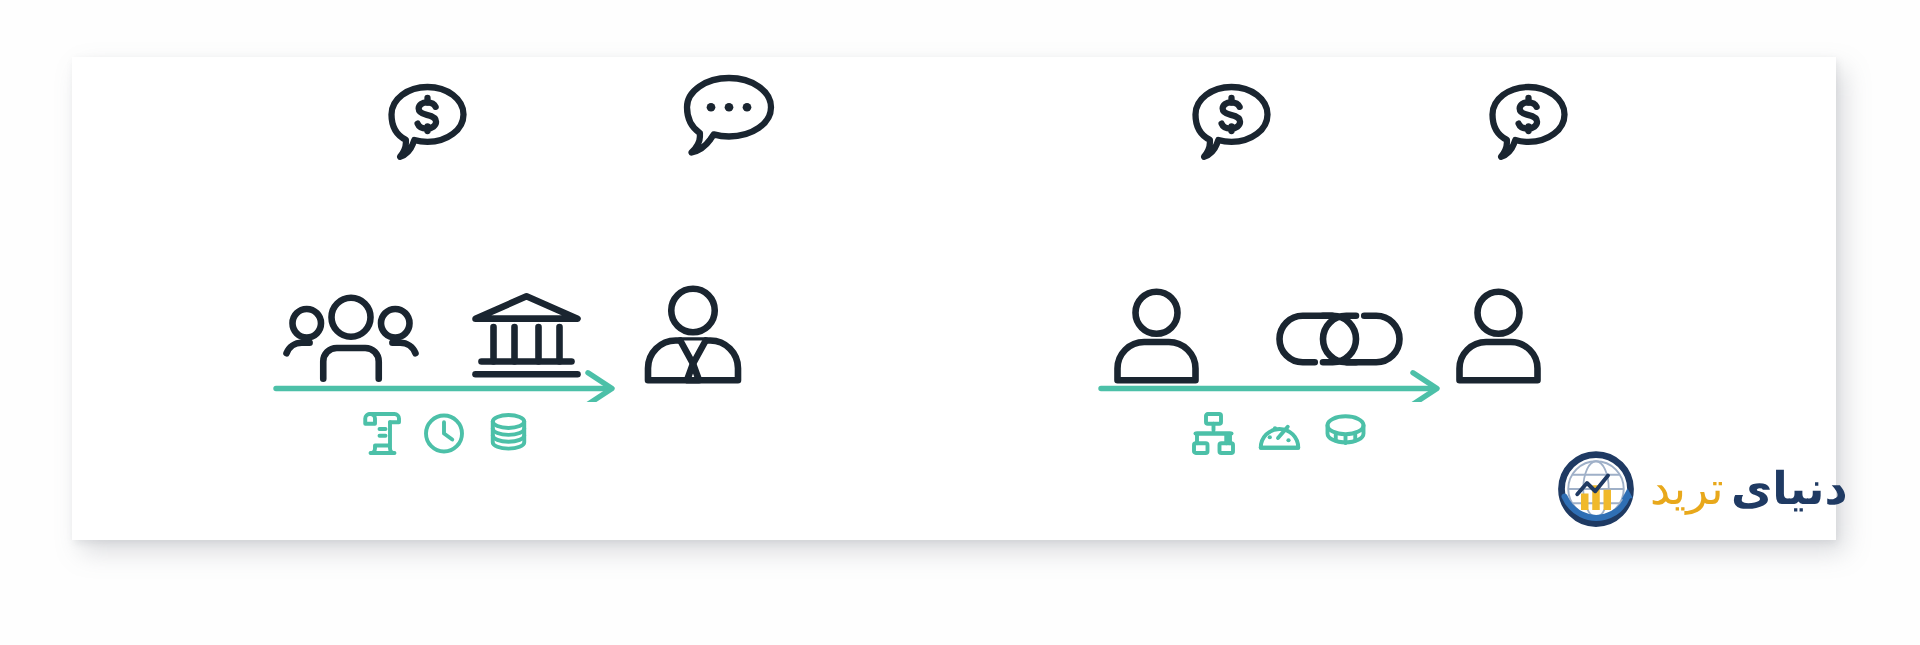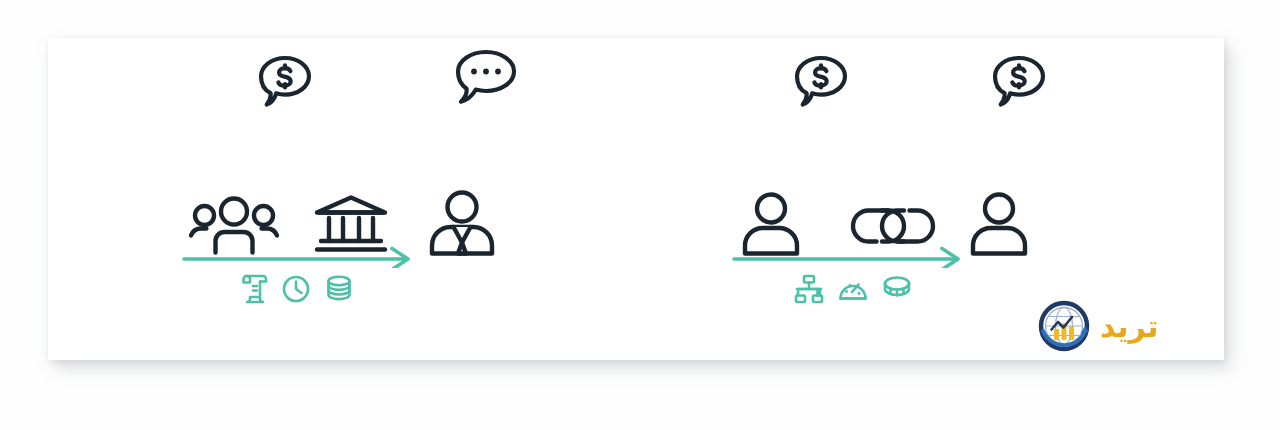--- a/index.html
+++ b/index.html
@@ -96,21 +96,21 @@
     font-family: "DejaVu Sans", sans-serif;
     font-size: 30px;
     font-weight: bold;
     color: #1f3a63;
     line-height: 1;
     white-space: nowrap;
   }
   .logo-word-2 {
     font-family: "DejaVu Sans", sans-serif;
     font-size: 30px;
-    font-weight: bold;
+    font-weight: normal;
     color: #e8a81b;
     line-height: 1;
     white-space: nowrap;
     text-align: center;
   }
 </style>
 </head>
 <body>
 
 <div id="stage">
@@ -289,18 +289,19 @@
             <ellipse cx="28" cy="28" rx="8.5" ry="18.5"></ellipse>
             <path d="M9.5 28h37M12.5 18.5h31M12.5 37.5h31"></path>
           </g>
           <path d="M18 42V31h5v11Zm7.5 0V25.5h5V42Zm7.5 0V28.5h5V42Z" fill="#f0b92c"></path>
           <path d="M15.5 31.5 22 24l5.5 5.5L36 19" stroke="#1f3a63" stroke-width="2.6" fill="none" stroke-linecap="round" stroke-linejoin="round"></path>
           <path d="M7 33c4.5 10.5 16 16.5 27 13.5 7-1.9 12.5-7 15-13.5" stroke="#2f6fb5" stroke-width="4" fill="none" stroke-linecap="round"></path>
           <path d="M49 27.5 52.5 34l-7.5 1Z" fill="#2f6fb5"></path>
         </svg>
       </span>
       <span class="logo-wordmark">
+        <span class="logo-word-1">دنیای</span>
         <span class="logo-word-2">ترید</span>
       </span>
     </div>
 
   </div>
 </div>
 
 </body></html>

